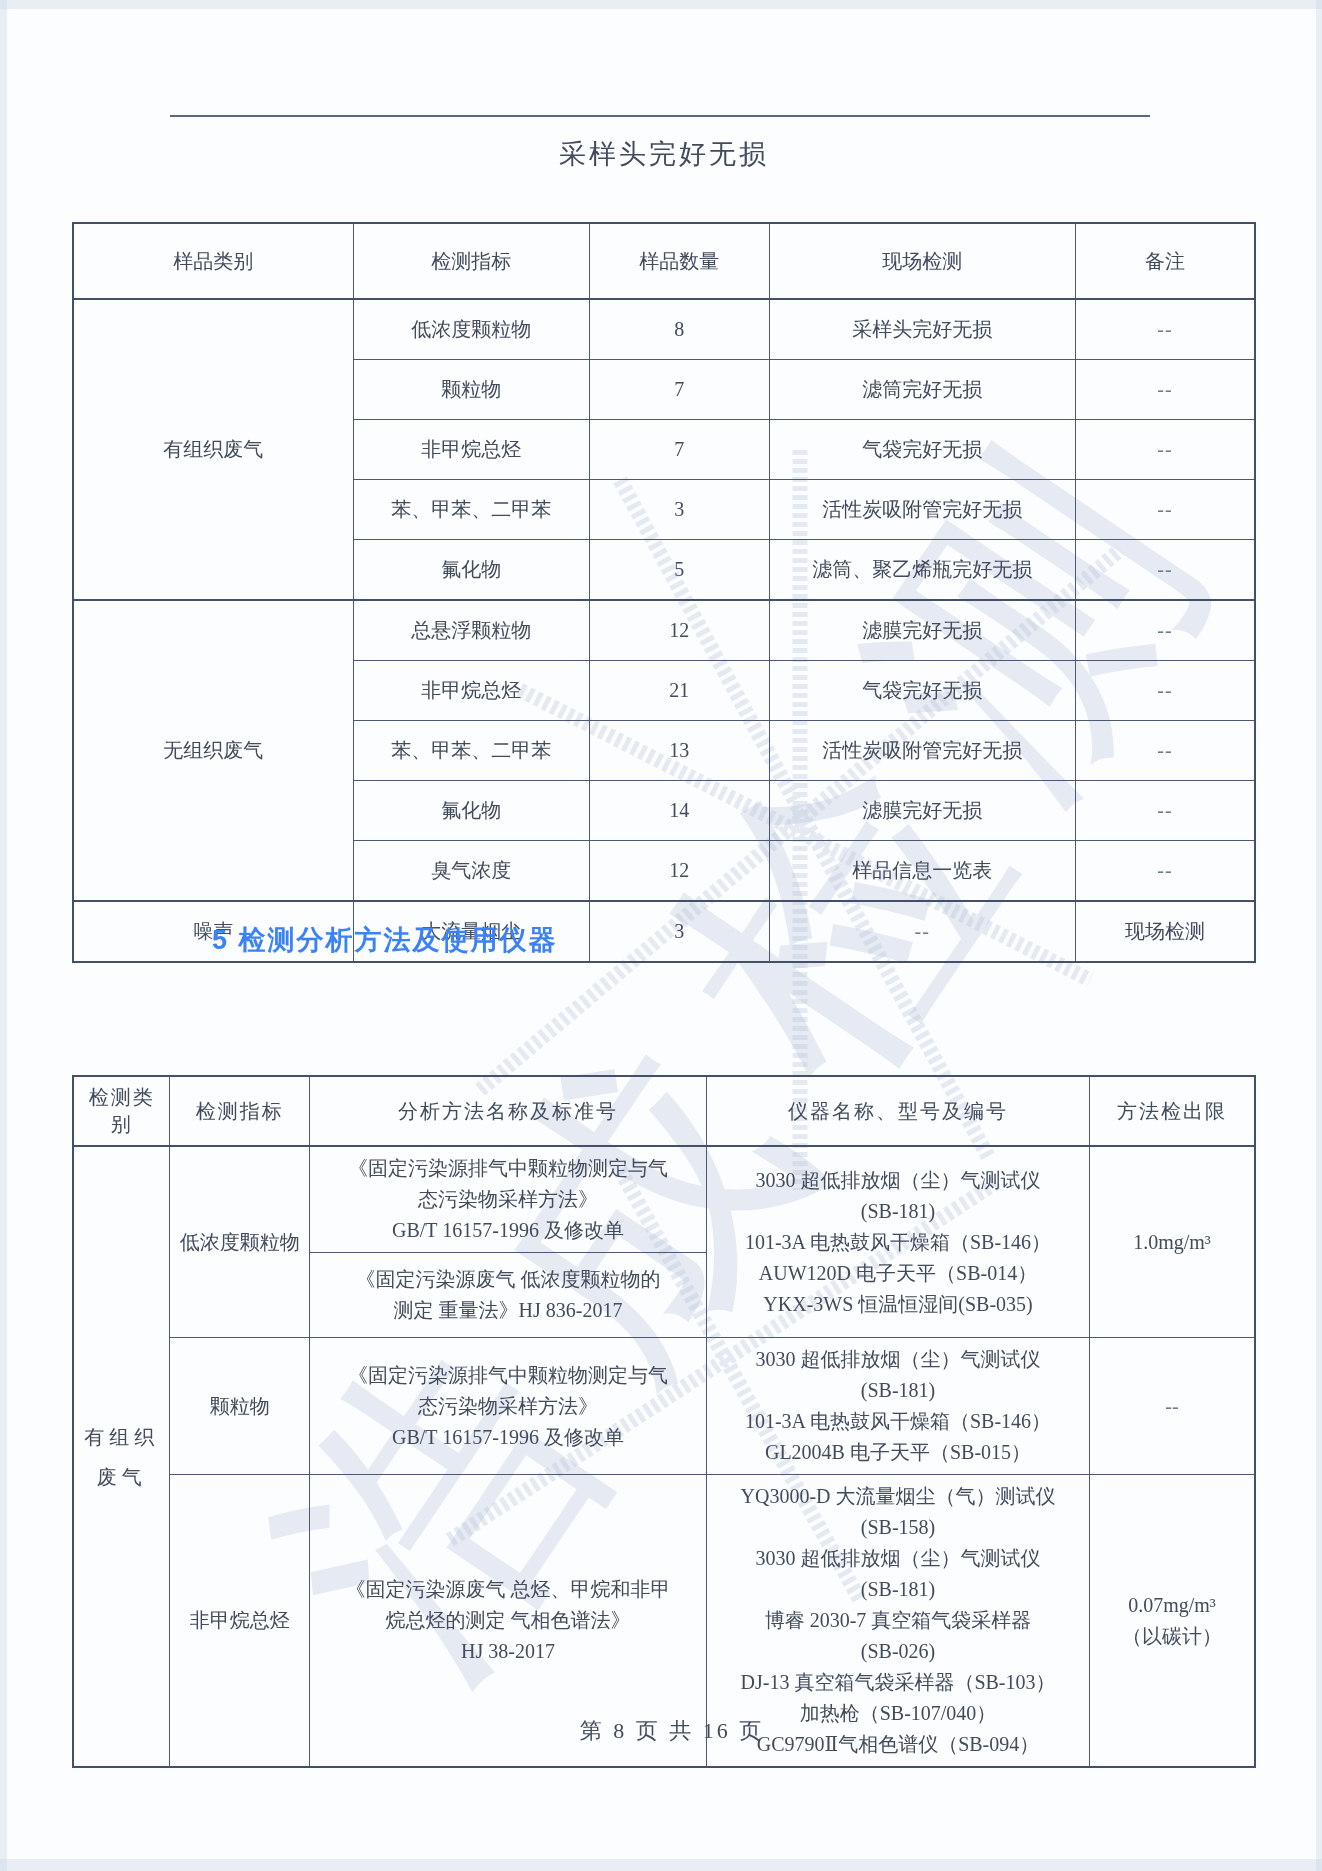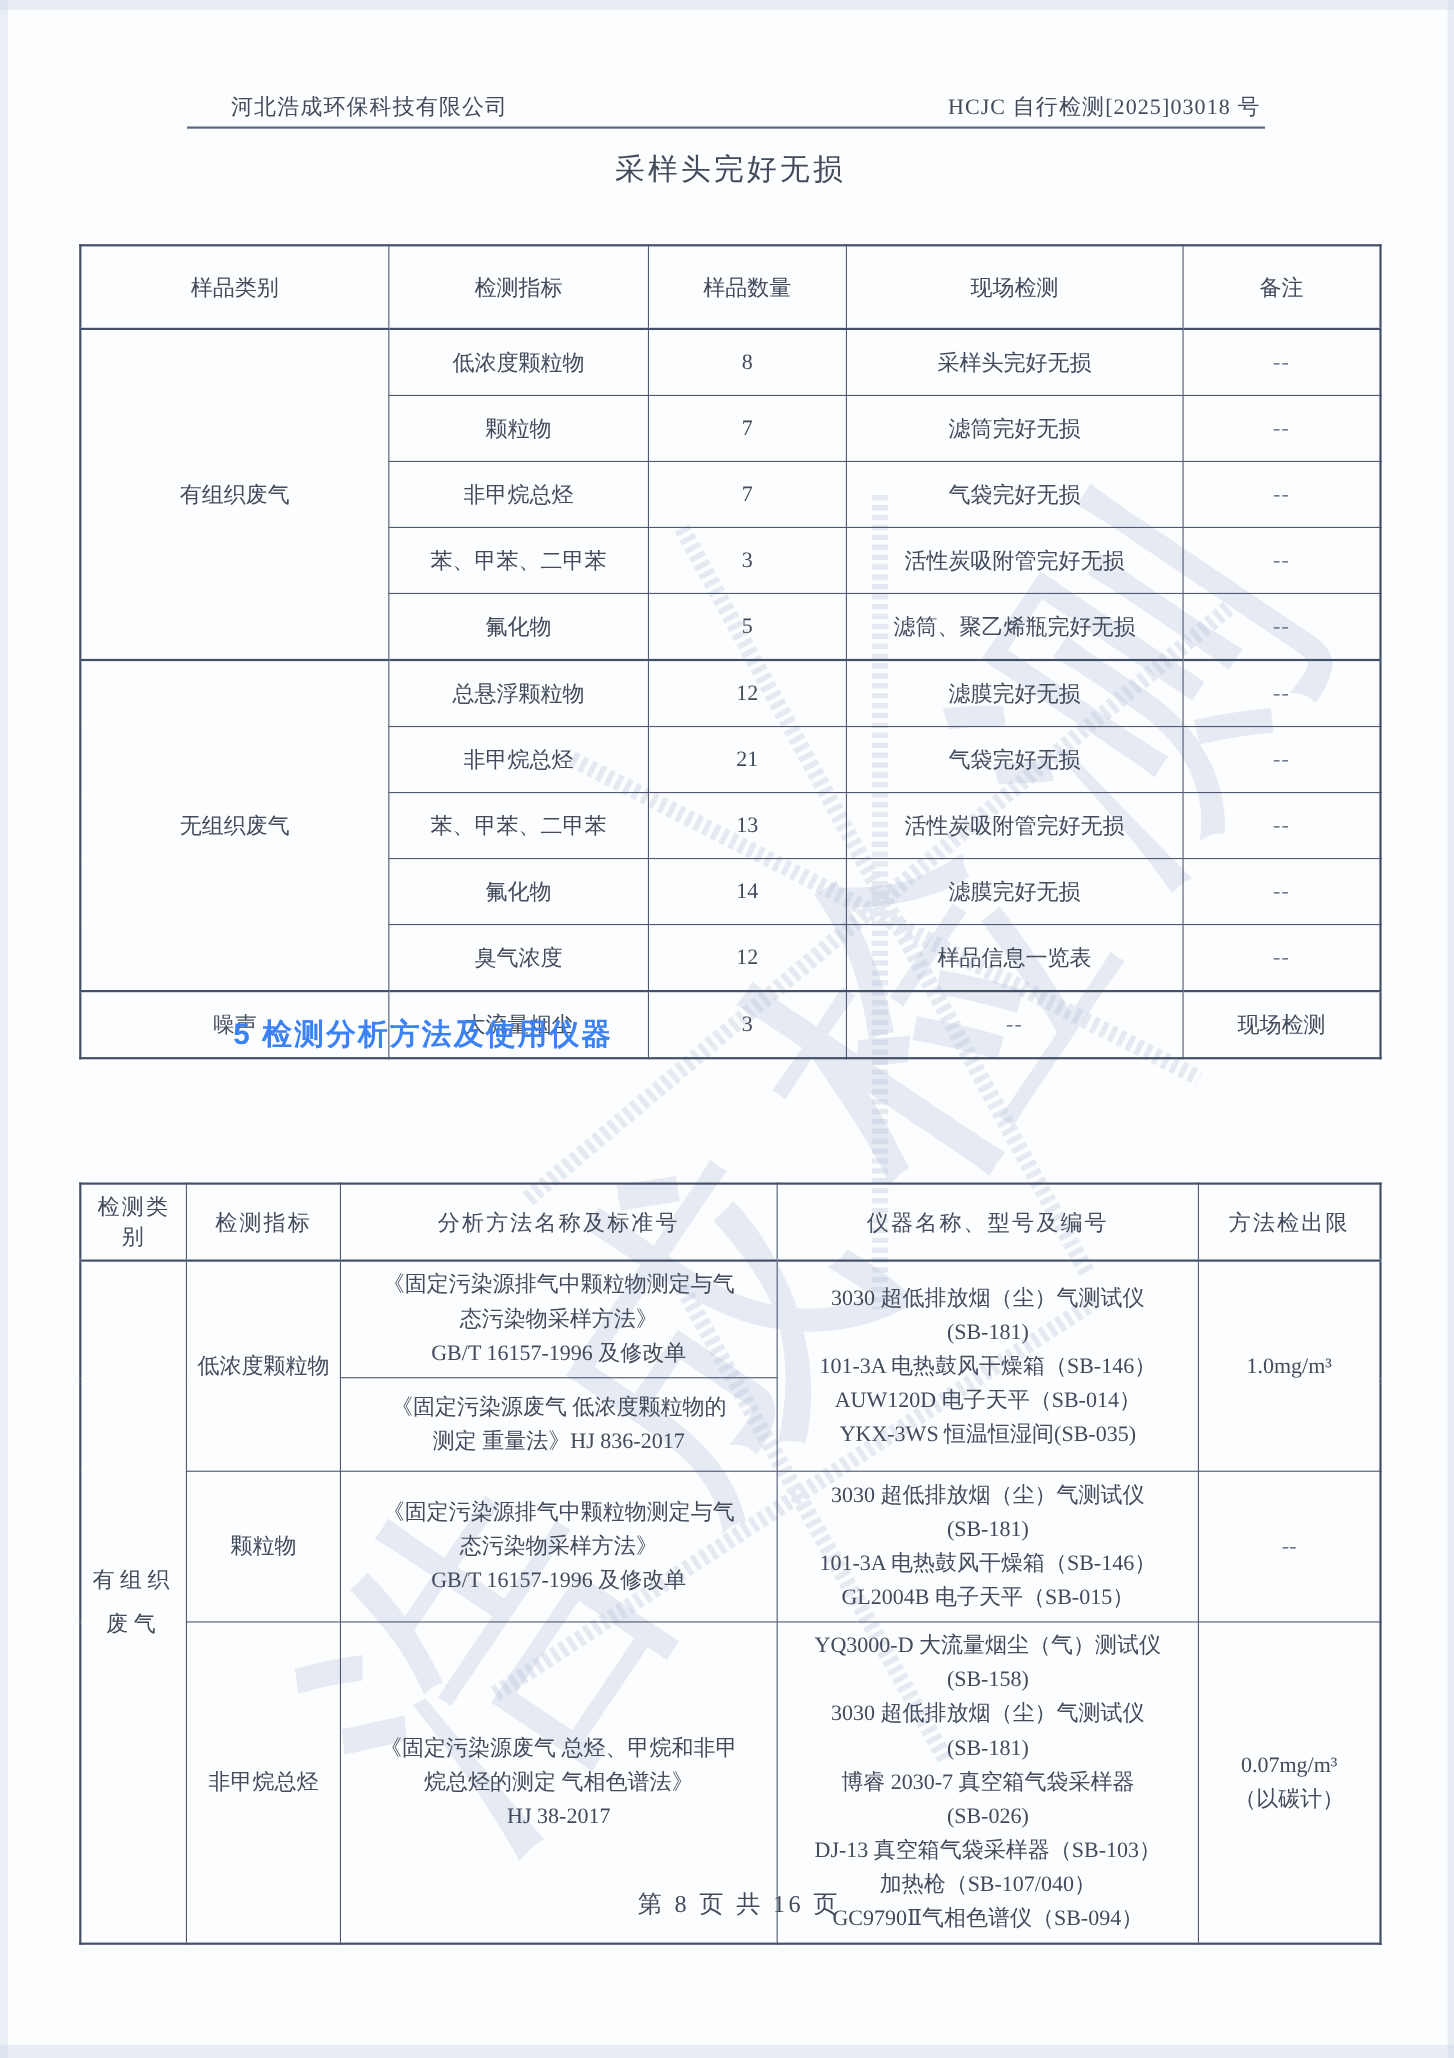--- a/index.html
+++ b/index.html
@@ -105,24 +105,20 @@
         <line x1="620" y1="480" x2="990" y2="1160"></line>
         <line x1="520" y1="690" x2="1090" y2="980"></line>
         <line x1="800" y1="450" x2="800" y2="1190"></line>
         <line x1="450" y1="1540" x2="1000" y2="1180"></line>
         <line x1="620" y1="1170" x2="860" y2="1600"></line>
       </g>
     </svg>
     <div class="watermark-text">浩成检测</div>
   </div>
 
-  <div class="doc-header">
-    <span class="left">河北浩成环保科技有限公司</span>
-    <span class="right">HCJC 自行检测[2025]03018 号</span>
-  </div>
   <div class="header-rule"></div>
 
   <div class="table-title title-1">采样头完好无损</div>
 
   <table class="doc table-1">
     <colgroup>
       <col style="width:23.7%">
         <col style="width:20.0%">
         <col style="width:15.2%">
         <col style="width:25.9%">

